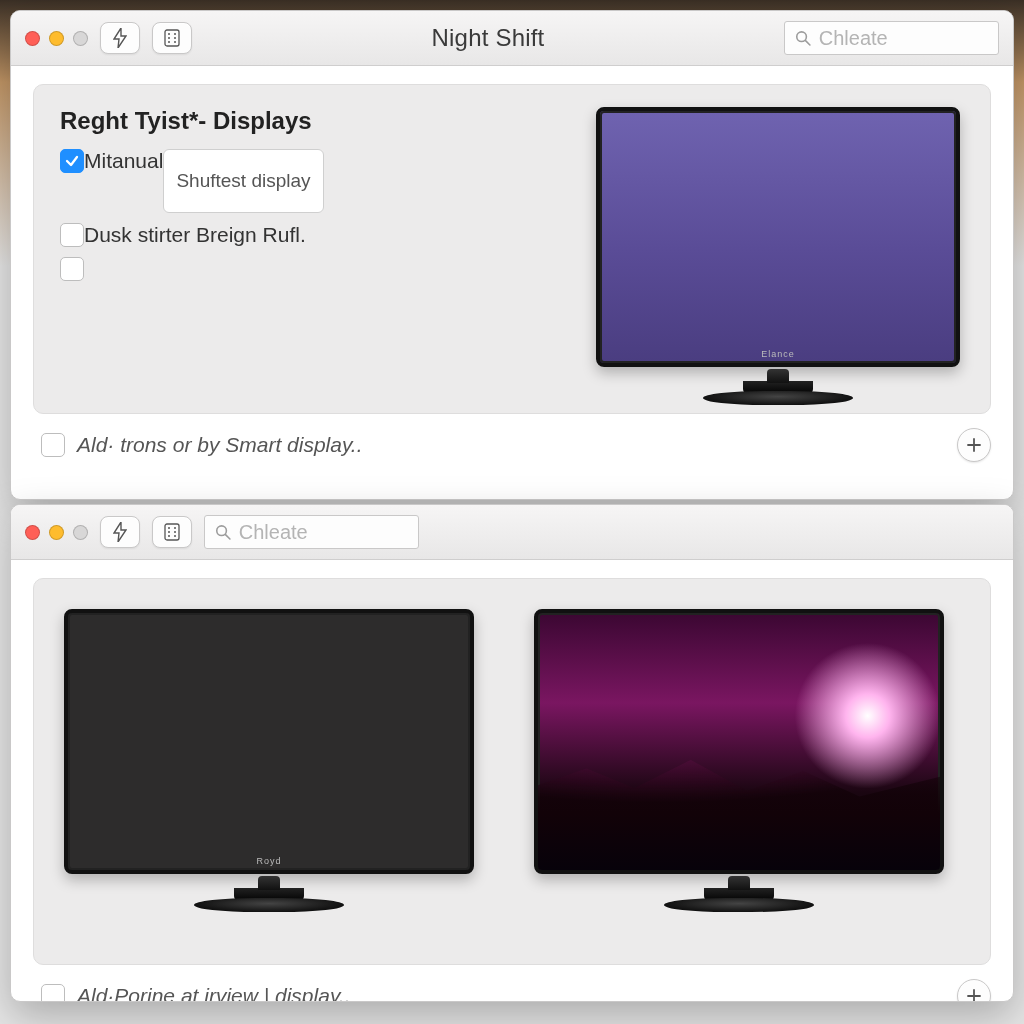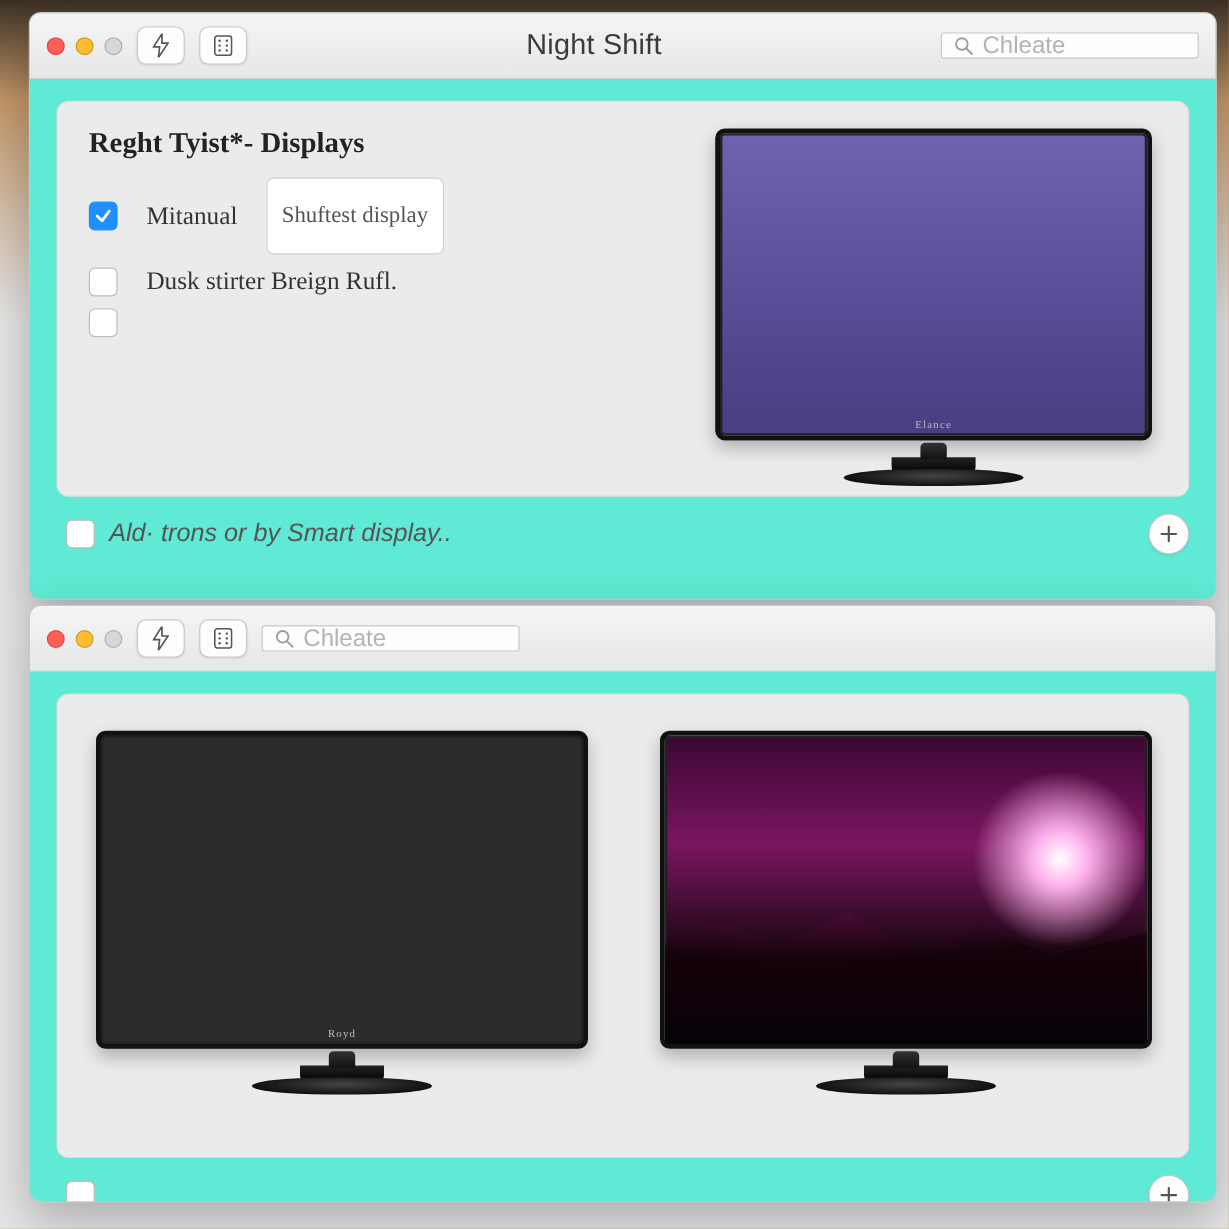--- a/index.html
+++ b/index.html
@@ -4,22 +4,22 @@
 <style>
   * { box-sizing: border-box; margin: 0; padding: 0; }
   html, body { width: 1024px; height: 1024px; font-family: -apple-system, "Helvetica Neue", Arial, sans-serif; background:#b89a7c; overflow:hidden; }
   body {
     background: linear-gradient(180deg,#3a2f25 0%, #c29666 8%, #e6e6e6 26%);
   }
 
   
   .window {
     position:absolute;
-    left:24px; right:10px;
-    background:#5eead4;
+    left:10px; right:10px;
+    background:#ffffff;
     border:1px solid #c9c8c8;
     border-radius:10px;
     box-shadow:0 15px 40px rgba(0,0,0,.25);
     overflow:hidden;
   }
   #win1 { top:10px; height:490px; }
   #win2 { top:504px; height:498px; }
 
   .titlebar {
     height:55px;
@@ -47,49 +47,49 @@
   }
 
   .titlebar .title {
     flex:1; text-align:center;
     font-size:24px; color:#3a3a3a;
     font-weight:400;
     letter-spacing:.2px;
   }
 
   .search {
-    width:215px; height:22px;
+    width:215px; height:34px;
     background:#fdfdfd;
     border:1px solid #c9c8c8;
     border-radius:3px;
     display:flex; align-items:center;
     padding:0 10px; gap:8px;
     color:#9c9c9c; font-size:20px;
   }
   .search input {
     border:none; outline:none; background:transparent;
     font-size:20px; color:#555; width:100%;
   }
   .search input::placeholder { color:#b4b4b4; }
 
   
-  .content { padding:18px 22px 0 22px;font-family:Liberation Serif, serif; }
+  .content { padding:18px 22px 0 22px; }
   .panel {
     background:#ecebeb;
     border:1px solid #dedddd;
     border-radius:10px;
     padding:22px 26px 22px 26px;
     position:relative;
     min-height:330px;
   }
   .panel h2 {
     font-size:24px; font-weight:700; color:#222;
     margin-bottom:14px;
   }
-  .opt-row { display:flex; align-items:center; gap:24px; margin:10px 0; font-size:21px; color:#333; }
+  .opt-row { display:flex; align-items:flex-start; gap:0; margin:10px 0; font-size:21px; color:#333; }
   .checkbox {
     width:24px; height:24px; border-radius:5px;
     border:1px solid #bdbdbd; background:#fff;
     display:flex; align-items:center; justify-content:center;
     flex:0 0 24px;
   }
   .checkbox.checked {
     background:#1f8fff; border-color:#1f8fff; color:#fff;
   }
   .chip {
@@ -164,21 +164,21 @@
     clip-path:polygon(0 40%, 12% 28%, 24% 42%, 38% 22%, 52% 44%, 66% 30%, 80% 48%, 100% 34%, 100% 100%, 0 100%);
   }
   .brand {
     position:absolute; left:50%; transform:translateX(-50%);
     bottom:4px; font-size:9px; color:#bbb; letter-spacing:1px;
   }
 
   
   #mon-top { position:absolute; right:30px; top:22px; width:364px; height:260px; }
   .dual {
-    display:flex; gap:60px; justify-content:flex-end; padding:10px 10px 40px 10px;
+    display:flex; gap:60px; justify-content:flex-start; padding:10px 10px 40px 10px;
   }
   .dual .monitor { width:410px; height:265px; }
 
   
   svg { display:block; }
 </style>
 </head>
 <body>
 
 <div class="window" id="win1">
@@ -310,20 +310,21 @@
           <div class="stand"></div>
           <div class="base"></div>
         </div>
 
       </div>
     </div>
   </div>
 
   <div class="footer">
     <div class="checkbox"></div>
+    <span>Ald·Porine at irview | display..</span>
     <div class="spacer"></div>
     <div class="plus-btn">
       <svg width="16" height="16" viewBox="0 0 16 16">
           <path d="M8 2 V14 M2 8 H14" stroke="#555" stroke-width="1.8" stroke-linecap="round"></path>
         </svg>
     </div>
   </div>
 </div>
 
 </body></html>

